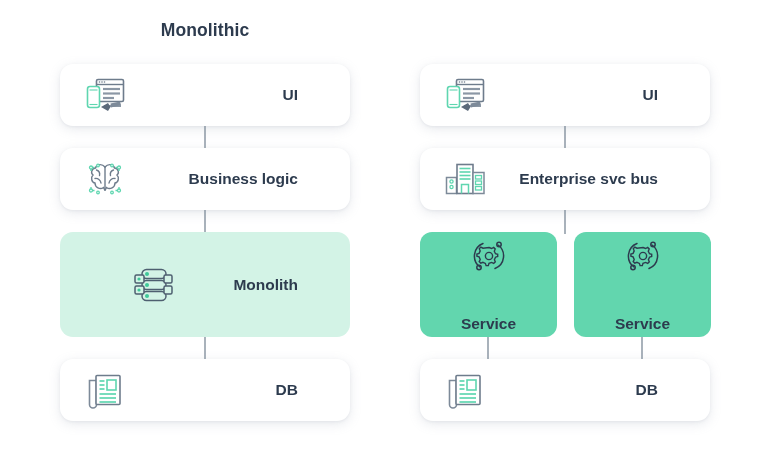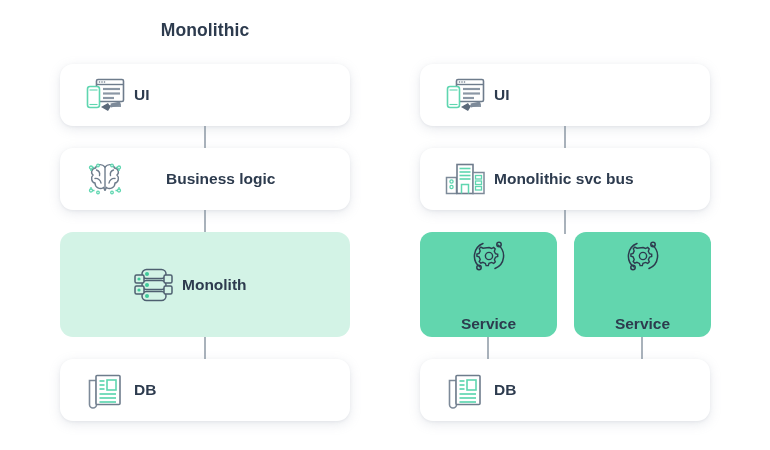--- a/index.html
+++ b/index.html
@@ -77,21 +77,21 @@
   .card-icon {
     width: 58px;
     min-width: 58px;
     display: flex;
     align-items: center;
     justify-content: center;
     margin-left: 16px;
   }
   .card-label {
     flex: 1;
-    text-align: left;
+    text-align: right;
     font-size: 15.5px;
     font-weight: bold;
     color: #2d3b4e;
     padding-right: 52px;
   }
 
   
   .card.block {
     left: 0;
     width: 290px;
@@ -271,21 +271,21 @@
           <path d="M18.5 33.5 v-9 h7 v9" fill="none" stroke="#5fd6b0" stroke-width="1.5"></path>
           <g fill="none" stroke="#5fd6b0" stroke-width="1.3">
             <rect x="32.5" y="15.5" width="6" height="3.5"></rect>
             <rect x="32.5" y="21" width="6" height="3.5"></rect>
             <rect x="32.5" y="26.5" width="6" height="3.5"></rect>
             <circle cx="8.5" cy="21.5" r="1.6"></circle>
             <circle cx="8.5" cy="27" r="1.6"></circle>
           </g>
         </svg>
       </div>
-      <div class="card-label">Monolithic svc bus</div>
+      <div class="card-label">Enterprise svc bus</div>
     </div>
 
     <div class="card service teal" style="top:232px; left:0;">
       <div class="svc-icon">
         <svg width="42" height="40" viewBox="0 0 42 40">
           <g fill="none" stroke="#2d3b4e" stroke-width="1.5" stroke-linecap="round">
             <path d="M12 31 A13.5 13.5 0 0 1 15 7.5"></path>
             <path d="M30 9 A13.5 13.5 0 0 1 27 32.5"></path>
             <circle cx="11" cy="31.5" r="2.2"></circle>
             <circle cx="31" cy="8.5" r="2.2"></circle>

